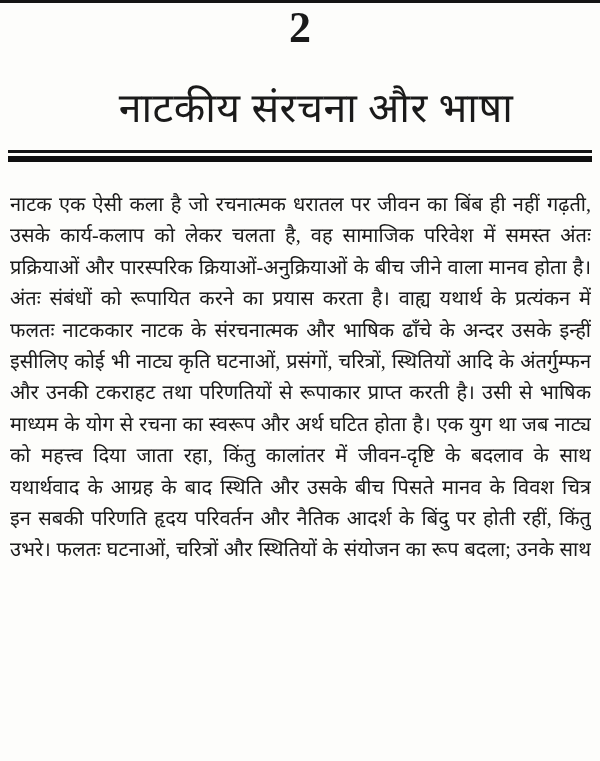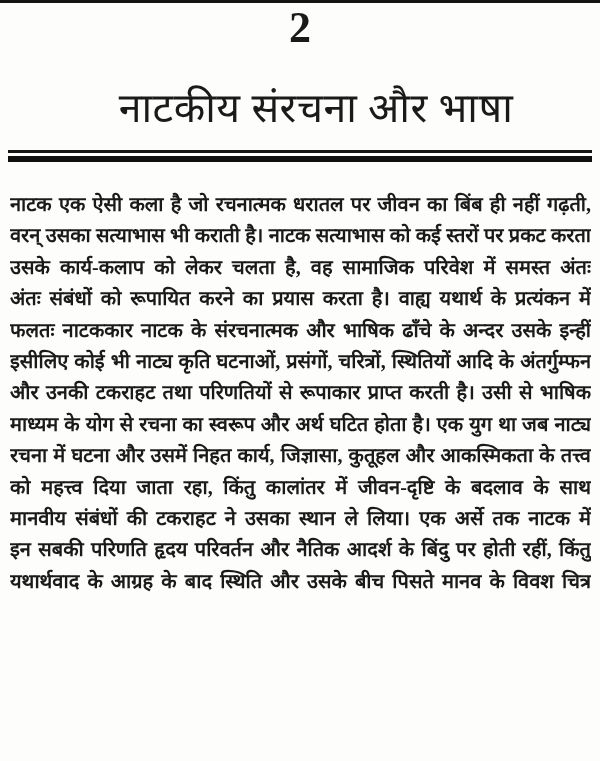--- a/index.html
+++ b/index.html
@@ -59,21 +59,20 @@
   .rule-thick {
     margin-top: 3.5px;
     height: 6px;
     background: #0f0f0f;
   }
   .body-paragraph {
     position: absolute;
     top: 189px;
     left: 10px;
     right: 9px;
-    font-weight: bold;
   }
   .body-line {
     height: 31.4px;
     line-height: 31.4px;
     font-size: 20px;
     text-align: justify;
     text-align-last: justify;
     overflow: hidden;
     white-space: nowrap;
   }
@@ -88,26 +87,25 @@
 
   <h1 class="chapter-title">नाटकीय संरचना और भाषा</h1>
 
   <div class="rule-group">
     <div class="rule-thin"></div>
     <div class="rule-thick"></div>
   </div>
 
   <div class="body-paragraph">
       <div class="body-line">नाटक एक ऐसी कला है जो रचनात्मक धरातल पर जीवन का बिंब ही नहीं गढ़ती,</div>
-      <div class="body-line">वरन् उसका सत्याभास भी कराती है। नाटक सत्याभास को कई स्तरों पर प्रकट करता</div>
       <div class="body-line">उसके कार्य-कलाप को लेकर चलता है, वह सामाजिक परिवेश में समस्त अंतः</div>
+      <div class="body-line">प्रक्रियाओं और पारस्परिक क्रियाओं-अनुक्रियाओं के बीच जीने वाला मानव होता है।</div>
       <div class="body-line">अंतः संबंधों को रूपायित करने का प्रयास करता है। वाह्य यथार्थ के प्रत्यंकन में</div>
       <div class="body-line">फलतः नाटककार नाटक के संरचनात्मक और भाषिक ढाँचे के अन्दर उसके इन्हीं</div>
       <div class="body-line">इसीलिए कोई भी नाट्य कृति घटनाओं, प्रसंगों, चरित्रों, स्थितियों आदि के अंतर्गुम्फन</div>
       <div class="body-line">और उनकी टकराहट तथा परिणतियों से रूपाकार प्राप्त करती है। उसी से भाषिक</div>
       <div class="body-line">माध्यम के योग से रचना का स्वरूप और अर्थ घटित होता है। एक युग था जब नाट्य</div>
-      <div class="body-line">रचना में घटना और उसमें निहत कार्य, जिज्ञासा, कुतूहल और आकस्मिकता के तत्त्व</div>
       <div class="body-line">को महत्त्व दिया जाता रहा, किंतु कालांतर में जीवन-दृष्टि के बदलाव के साथ</div>
-      <div class="body-line">मानवीय संबंधों की टकराहट ने उसका स्थान ले लिया। एक अर्से तक नाटक में</div>
+      <div class="body-line">यथार्थवाद के आग्रह के बाद स्थिति और उसके बीच पिसते मानव के विवश चित्र</div>
       <div class="body-line">इन सबकी परिणति हृदय परिवर्तन और नैतिक आदर्श के बिंदु पर होती रहीं, किंतु</div>
-      <div class="body-line">यथार्थवाद के आग्रह के बाद स्थिति और उसके बीच पिसते मानव के विवश चित्र</div>
+      <div class="body-line">उभरे। फलतः घटनाओं, चरित्रों और स्थितियों के संयोजन का रूप बदला; उनके साथ</div>
     </div>
 </div>
 
 </body></html>

